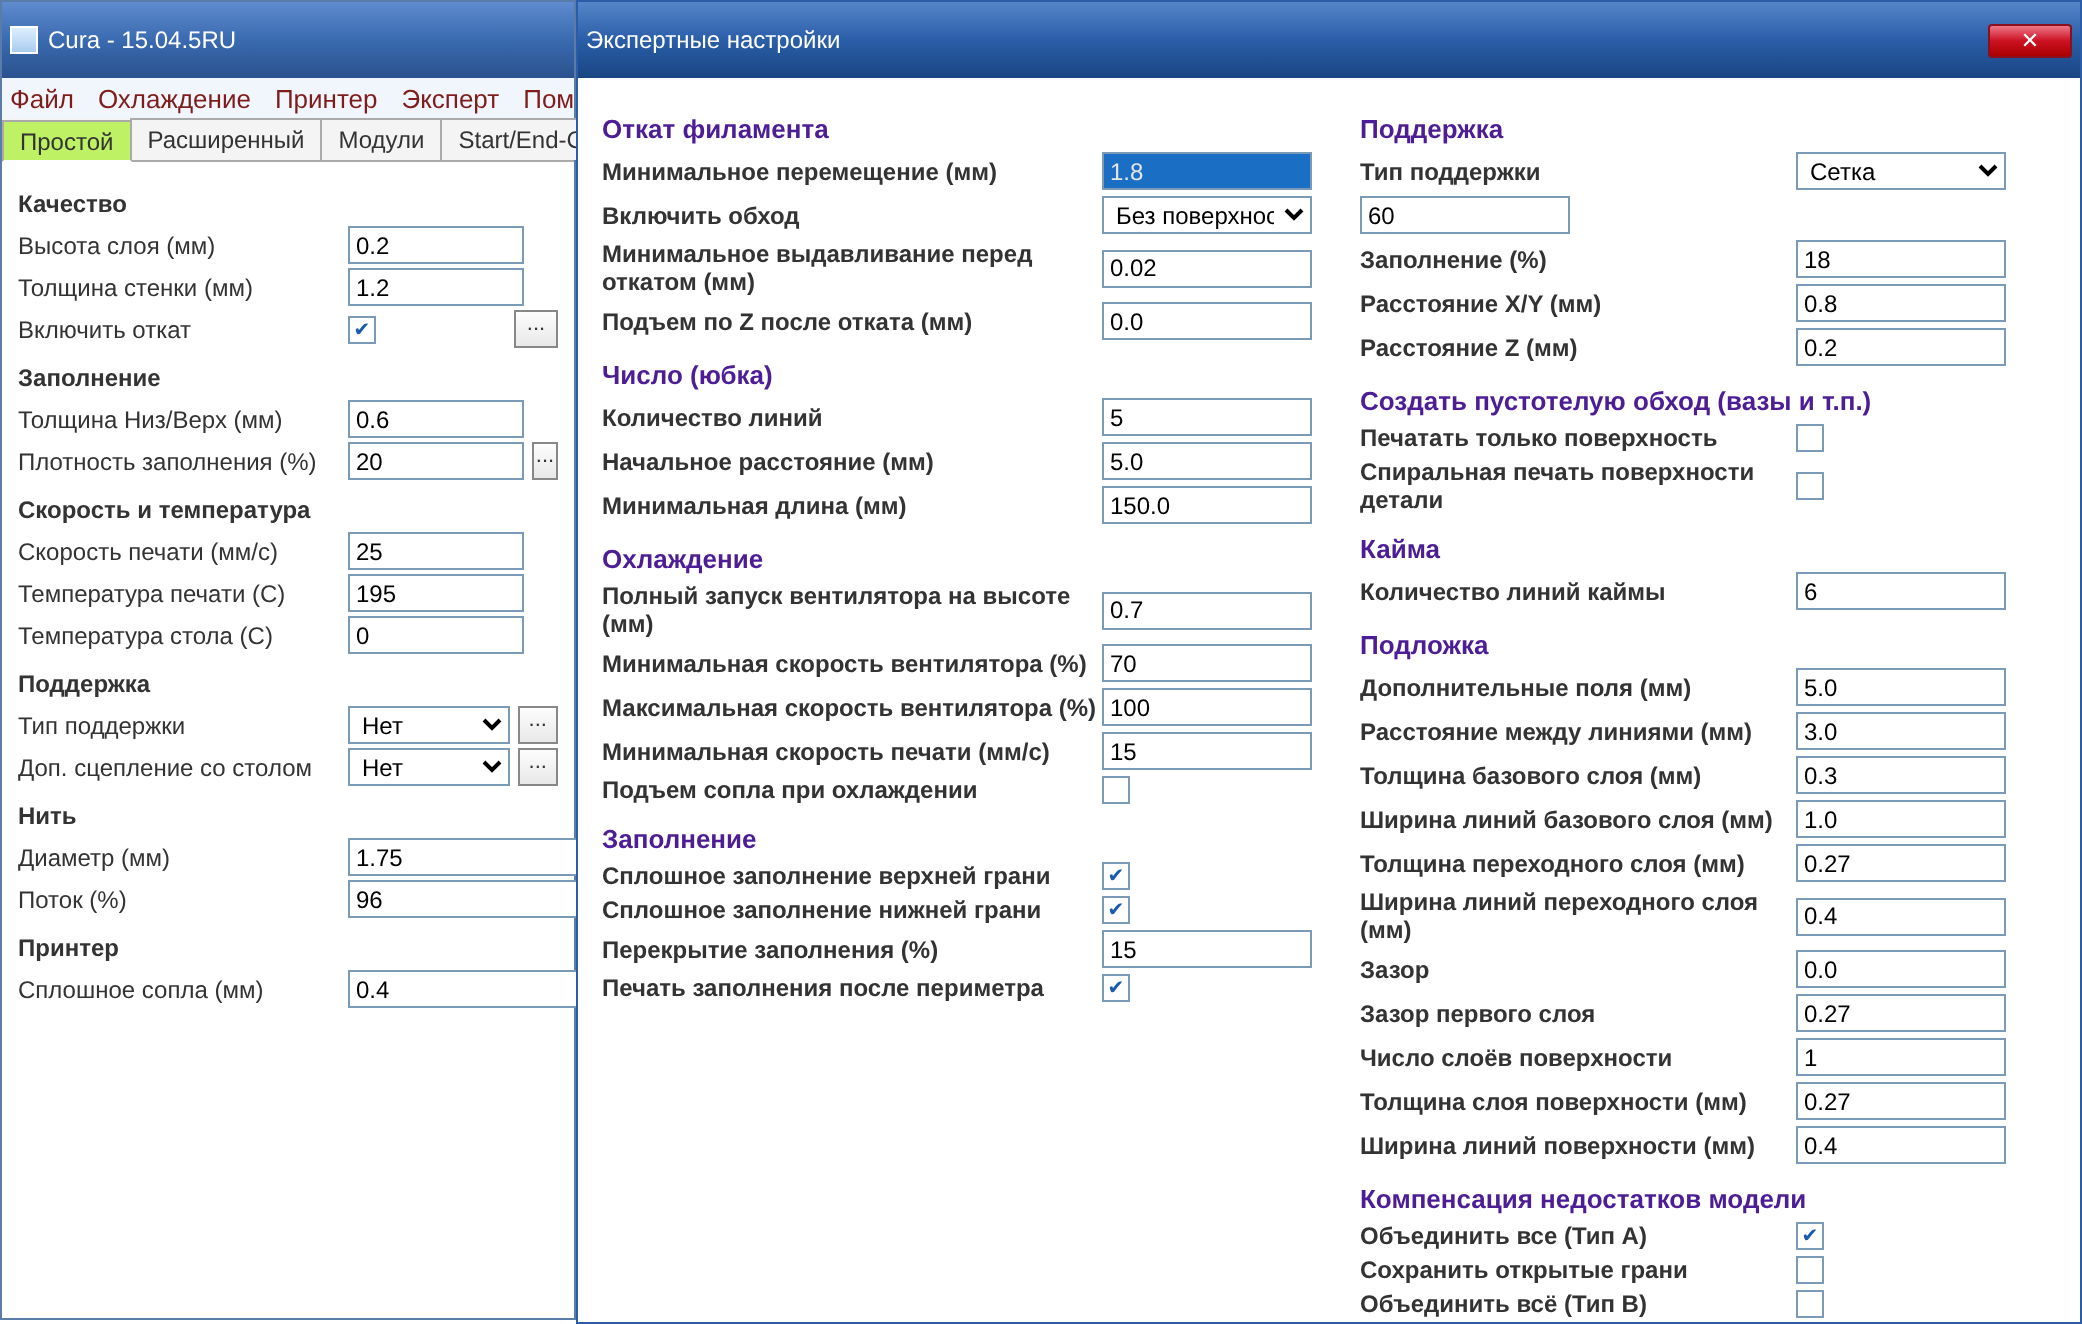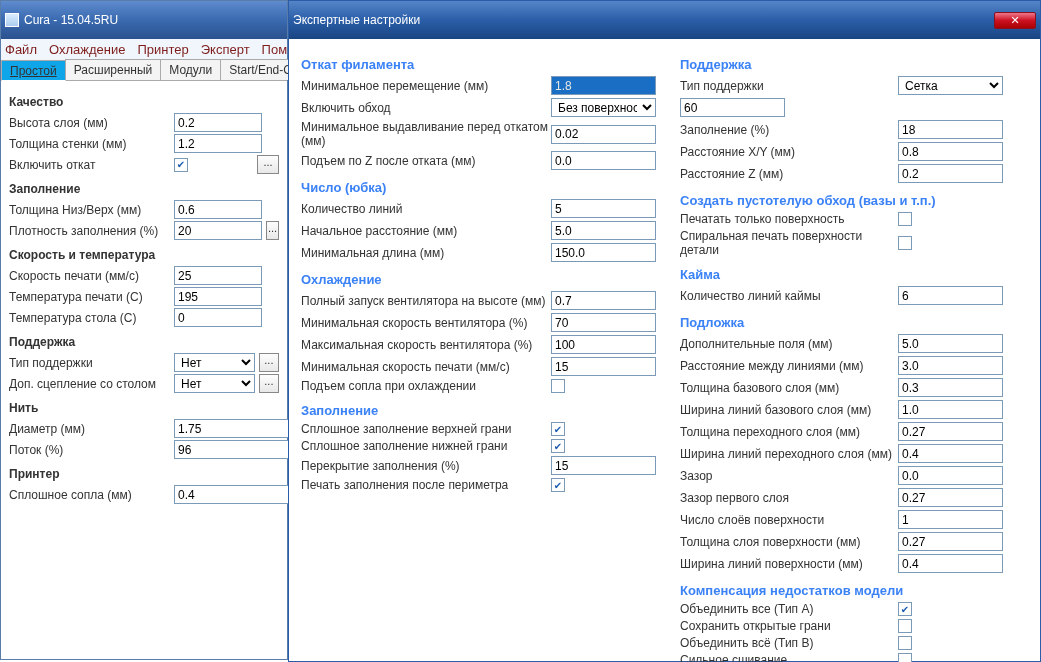--- a/index.html
+++ b/index.html
@@ -57,25 +57,24 @@
     padding: 3px 8px 2px 8px;
     font-size: 12px;
     border: 1px solid #aaa;
     border-bottom: none;
     background: #f4f4f4;
     margin-right: -1px;
     cursor: pointer;
     white-space: nowrap;
   }
   .tab.active {
-    background: #0ea5e9;
+    background: #bef264;
     border-bottom: 1px solid #fff;
     position: relative;
     top: 1px;
-    text-decoration: underline;
   }
   .panel {
     padding: 6px 8px;
   }
   .section-hdr {
     font-weight: bold;
     font-size: 12px;
     margin: 8px 0 4px 0;
   }
   .row {
@@ -144,27 +143,27 @@
     font-size: 11px;
     cursor: pointer;
   }
   .expert-body {
     display: flex;
     padding: 8px 12px;
     gap: 24px;
   }
   .col { flex: 1; }
   .col .section-hdr {
-    color: #3b82f6;
+    color: #4c1d95;
     font-weight: bold;
     font-size: 13px;
     border: none;
     margin: 10px 0 4px 0;
   }
-  .col .row label { width: 250px; }
+  .col .row label { width: 250px; font-weight: bold; }
   .col .field { width: 105px; }
   .col .row { margin: 3px 0; }
   
   .field.sel { background:#1a6fc4; color:#e5e5e5; display:inline-block; line-height:16px; }
   
 </style>
 </head>
 <body>
 
 <div class="main-window">

